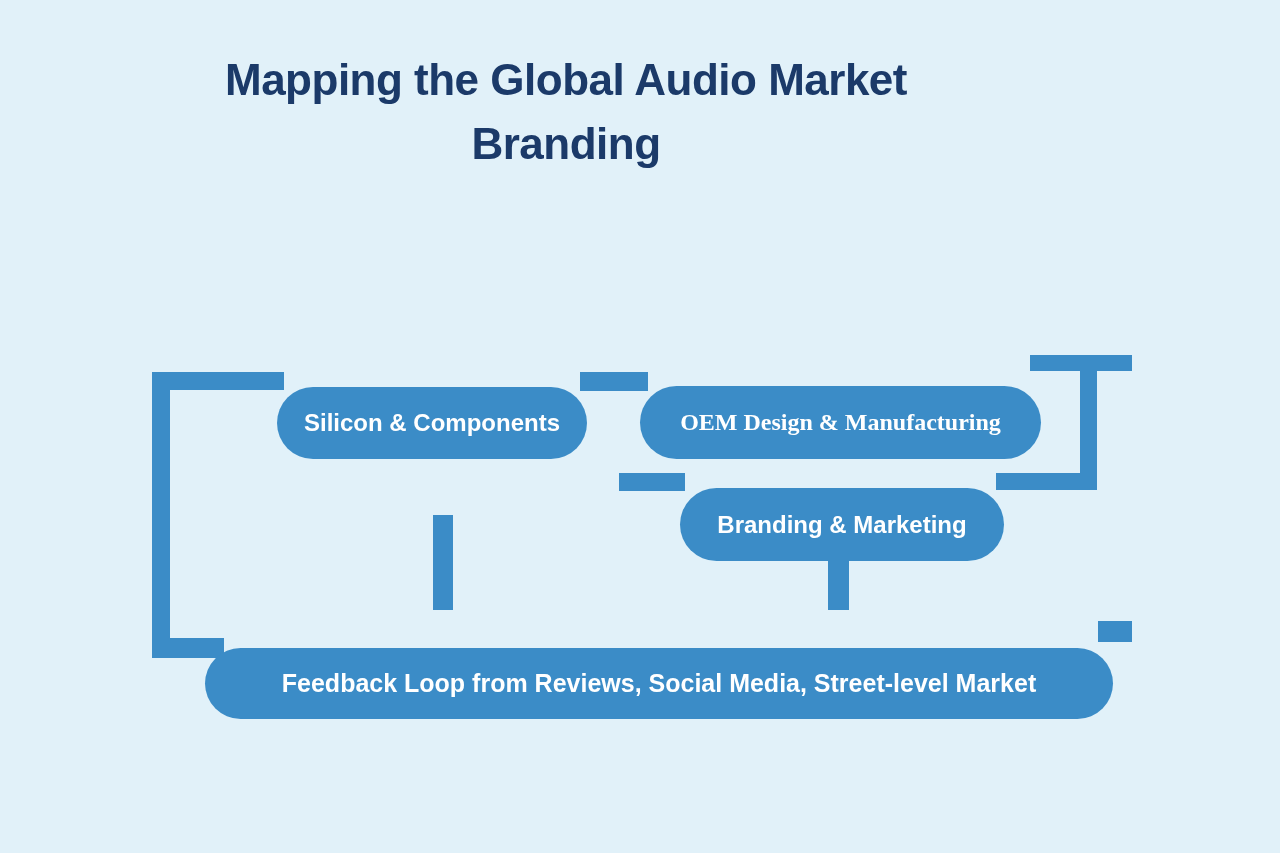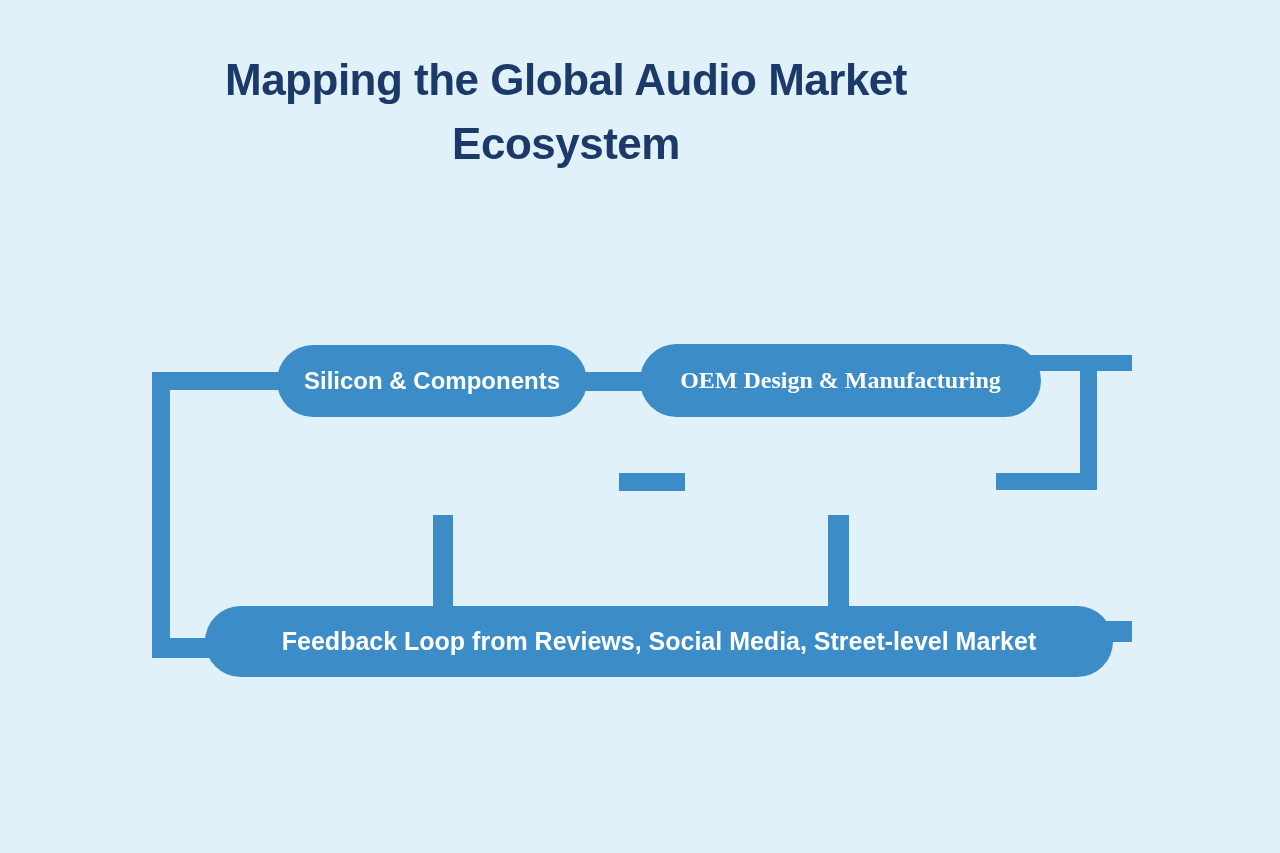--- a/index.html
+++ b/index.html
@@ -41,20 +41,21 @@
     color: var(--node-text);
     border-radius: 37px;
     display: flex;
     align-items: center;
     justify-content: center;
     text-align: left;
     font-weight: 700;
     font-size: 24px;
     z-index: 2;
     white-space: nowrap;
+    margin-top: 42px;
   }
   .edge {
     position: absolute;
     background: var(--node-fill);
     z-index: 1;
   }
 
   
   #node-silicon   { left: 277px; top: 345px; width: 310px; height: 72px; }
   #node-oem       { left: 640px; top: 344px; width: 401px; height: 73px; font-family: Liberation Serif, serif; }
@@ -86,33 +87,34 @@
   #edge-user-feedback     { left: 433px; top: 515px; width: 20px; height: 95px; }
   #edge-branding-feedback { left: 828px; top: 515px; width: 21px; height: 95px; }
 </style>
 </head>
 <body>
 
 <div class="canvas">
 
   <h1 class="title">
     <span>Mapping the Global Audio Market</span>
-    <span>Ecosystem</span>
+    <span>Branding</span>
   </h1>
 
   <div class="edge" id="edge-loop-vertical"></div>
   <div class="edge" id="edge-loop-top-stub"></div>
   <div class="edge" id="edge-loop-bottom-stub"></div>
   <div class="edge" id="edge-silicon-oem"></div>
   <div class="edge" id="edge-oem-right-horizontal"></div>
   <div class="edge" id="edge-right-vertical"></div>
   <div class="edge" id="edge-right-bottom-stub"></div>
   <div class="edge" id="edge-elbow-vertical"></div>
   <div class="edge" id="edge-elbow-horizontal"></div>
   <div class="edge" id="edge-user-branding"></div>
   <div class="edge" id="edge-user-feedback"></div>
   <div class="edge" id="edge-branding-feedback"></div>
 
   <div class="node" id="node-silicon">Silicon &amp; Components</div>
   <div class="node" id="node-oem">OEM Design &amp; Manufacturing</div>
+  <div class="node" id="node-branding">Branding &amp; Marketing</div>
   <div class="node" id="node-feedback">Feedback Loop from Reviews, Social Media, Street-level Market</div>
 
 </div>
 
 </body></html>

